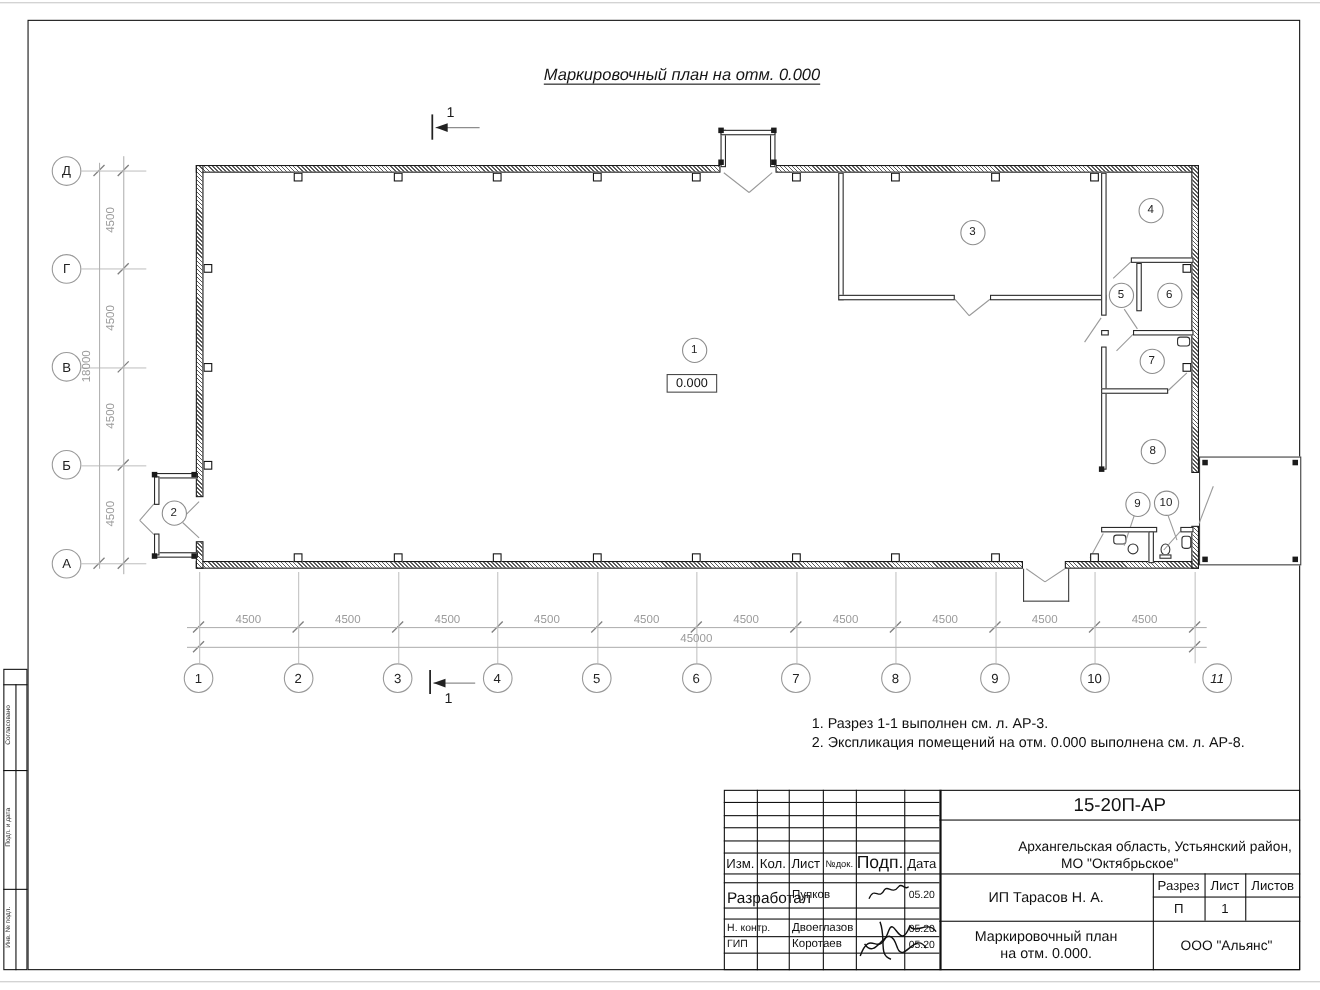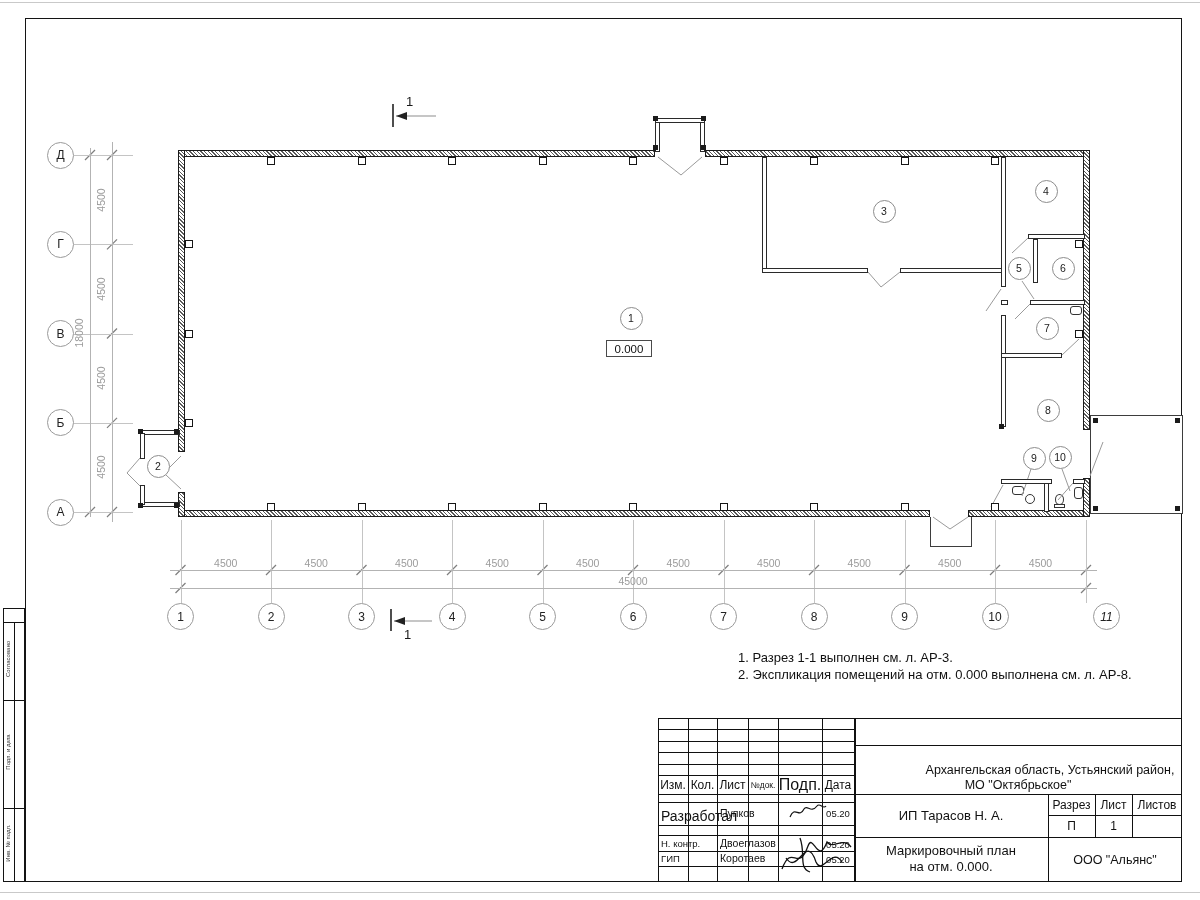--- a/index.html
+++ b/index.html
@@ -39,20 +39,22 @@
 
   <div class="abs" style="left:3px;top:608px;width:22px;height:274px;border:1px solid #141414;box-sizing:border-box"></div>
   <div class="tbl" style="left:14px;top:622px;width:1px;height:260px"></div>
   <div class="tbl" style="left:3px;top:622px;width:22px;height:1px"></div>
   <div class="tbl" style="left:3px;top:700px;width:22px;height:1px"></div>
   <div class="tbl" style="left:3px;top:808px;width:22px;height:1px"></div>
   <div class="frameLbl" style="left:-27px;top:656px">Согласовано</div>
   <div class="frameLbl" style="left:-27px;top:749px">Подп. и дата</div>
   <div class="frameLbl" style="left:-27px;top:840px">Инв. № подл.</div>
 
+  <div class="abs" style="left:370px;top:60px;width:500px;text-align:center;font-size:15px;font-style:italic;
+              text-decoration:underline;text-underline-offset:3px;color:#151515">Маркировочный план на отм. 0.000</div>
 
   <div class="abs ctr" style="left:606px;top:340px;width:46px;height:17px;border:1px solid #4a4a4a;font-size:11.5px;box-sizing:border-box">0.000</div>
 
   <div class="abs" style="left:406px;top:94px;font-size:13px;color:#1a1a1a">1</div>
   <div class="abs" style="left:404px;top:627px;font-size:13px;color:#1a1a1a">1</div>
 
   <div class="abs" style="left:738px;top:650px;font-size:13px">1. Разрез 1-1 выполнен см. л. АР-3.</div>
   <div class="abs" style="left:738px;top:667px;font-size:13px">2. Экспликация помещений на отм. 0.000 выполнена см. л. АР-8.</div>
 
   <div class="outline" style="left:930px;top:517px;width:42px;height:30px;border-top:none"></div>
@@ -146,20 +148,21 @@
   <div class="tbl" style="left:658px;top:802px;width:196px;height:1px"></div>
   <div class="tbl" style="left:658px;top:825px;width:196px;height:1px"></div>
   <div class="tbl" style="left:658px;top:835px;width:196px;height:1px"></div>
   <div class="tbl" style="left:658px;top:851px;width:196px;height:1px"></div>
   <div class="tbl" style="left:658px;top:866px;width:196px;height:1px"></div>
 
   <div class="tbl" style="left:854px;top:745px;width:328px;height:1px"></div>
   <div class="tbl" style="left:1048px;top:815px;width:134px;height:1px"></div>
   <div class="tbl" style="left:854px;top:837px;width:328px;height:1px"></div>
 
+  <div class="tbtxt ctr" style="left:854px;top:719px;width:328px;height:26px;font-size:17px">15-20П-АР</div>
   <div class="tbtxt ctr" style="left:854px;top:762px;width:392px;height:15px;font-size:12.5px">Архангельская область, Устьянский район,</div>
   <div class="tbtxt ctr" style="left:854px;top:777px;width:328px;height:15px;font-size:12.5px">МО "Октябрьское"</div>
 
   <div class="tbtxt ctr" style="left:658px;top:775px;width:30px;height:19px;font-size:12px">Изм.</div>
   <div class="tbtxt ctr" style="left:688px;top:775px;width:29px;height:19px;font-size:12px">Кол.</div>
   <div class="tbtxt ctr" style="left:717px;top:775px;width:31px;height:19px;font-size:12px">Лист</div>
   <div class="tbtxt ctr" style="left:748px;top:775px;width:30px;height:19px;font-size:8.5px">№док.</div>
   <div class="tbtxt ctr" style="left:778px;top:775px;width:44px;height:19px;font-size:16px">Подп.</div>
   <div class="tbtxt ctr" style="left:822px;top:775px;width:32px;height:19px;font-size:12px">Дата</div>
 

